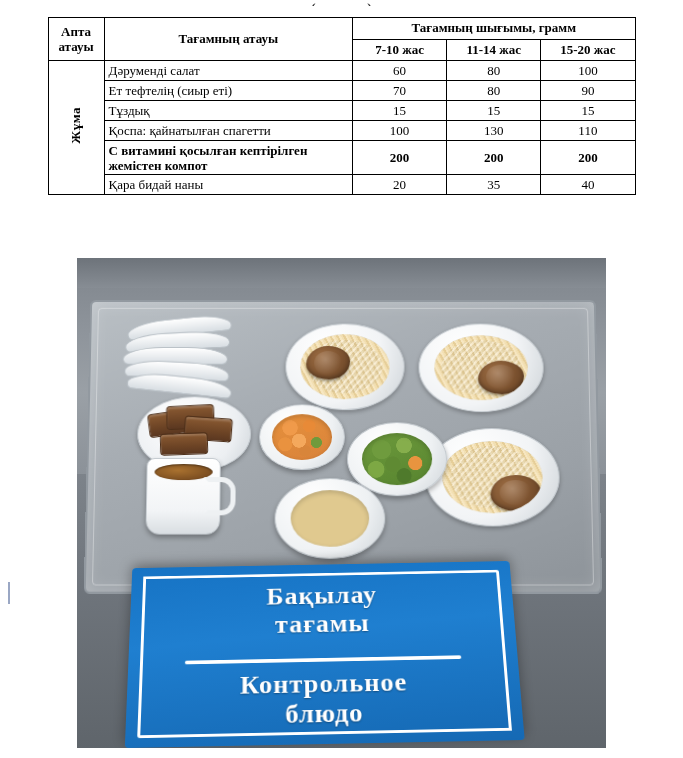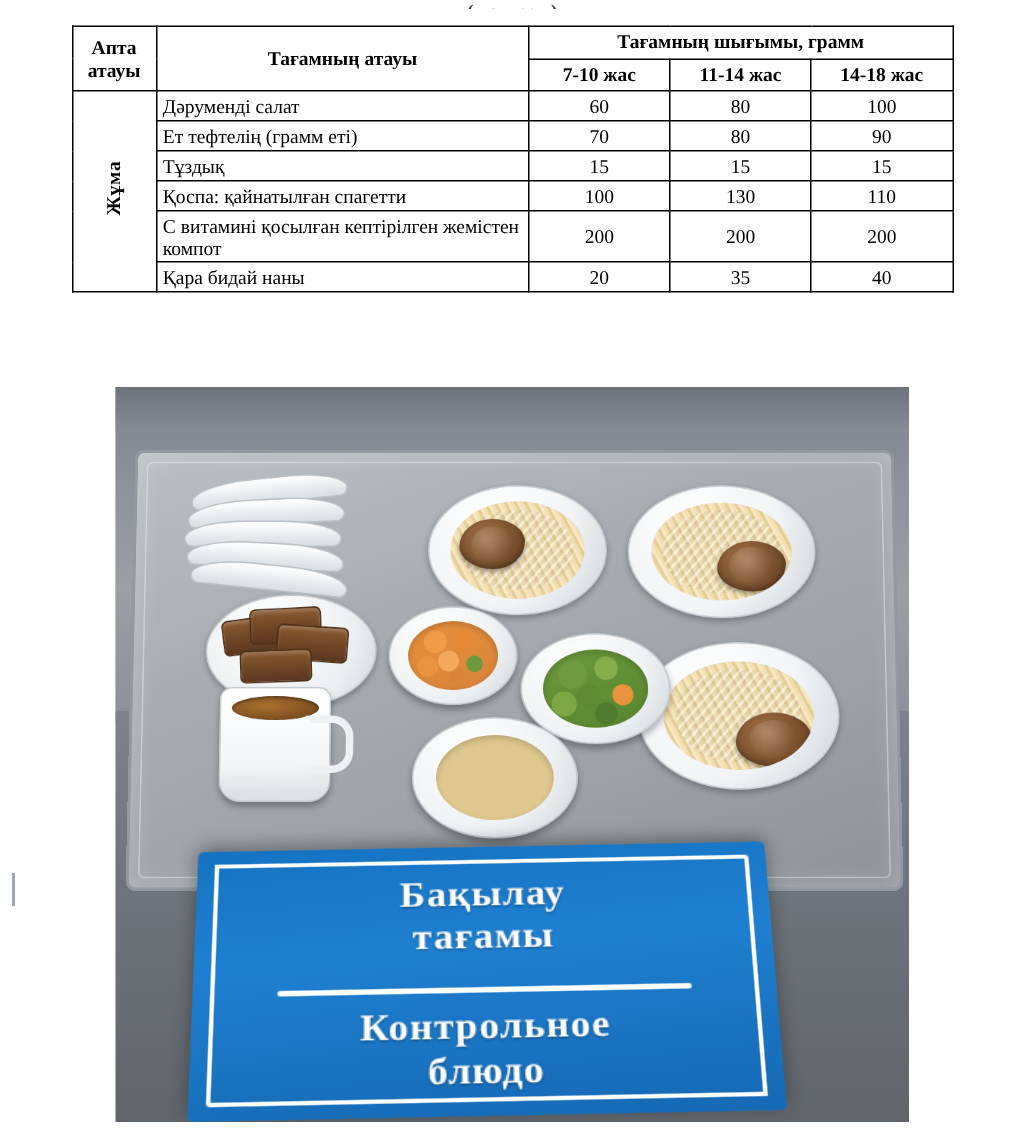--- a/index.html
+++ b/index.html
@@ -75,21 +75,21 @@
   td.dish {
     text-align: left;
     font-size: 13px;
     line-height: 15px;
   }
   td.num {
     text-align: center;
     font-size: 13px;
     margin-top: 32px;
   }
-  tr.row-tall td { height: 31px; }
+  tr.row-tall td { height: 31px; font-weight: bold; }
   tr.row-norm td { height: 17px; }
 
   
   .photo-wrap {
     position: absolute;
     left: 77px;
     top: 258px;
     width: 529px;
     height: 490px;
   }
@@ -334,33 +334,33 @@
     </colgroup>
     <thead>
       <tr>
         <th class="hdr-week" rowspan="2">Апта атауы</th>
         <th class="hdr-name" rowspan="2">Тағамның атауы</th>
         <th class="hdr-out" colspan="3">Тағамның шығымы, грамм</th>
       </tr>
       <tr>
         <th>7-10 жас</th>
         <th>11-14 жас</th>
-        <th>14-18 жас</th>
+        <th>15-20 жас</th>
       </tr>
     </thead>
     <tbody>
       <tr class="row-norm">
         <td class="week-cell" rowspan="6"><span class="week-rot">Жұма</span></td>
         <td class="dish">Дәруменді салат</td>
         <td class="num">60</td>
         <td class="num">80</td>
         <td class="num">100</td>
       </tr>
       <tr class="row-norm">
-        <td class="dish">Ет тефтелің (грамм еті)</td>
+        <td class="dish">Ет тефтелің (сиыр еті)</td>
         <td class="num">70</td>
         <td class="num">80</td>
         <td class="num">90</td>
       </tr>
       <tr class="row-norm">
         <td class="dish">Тұздық</td>
         <td class="num">15</td>
         <td class="num">15</td>
         <td class="num">15</td>
       </tr>

